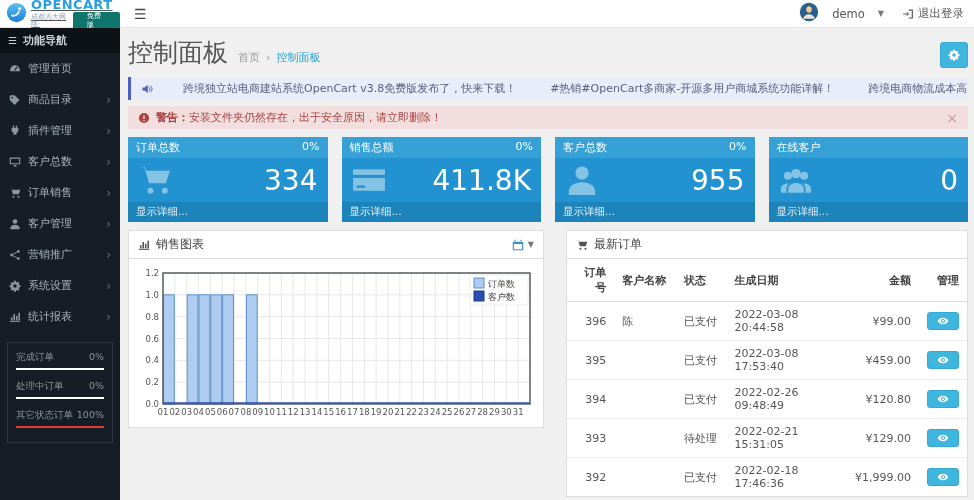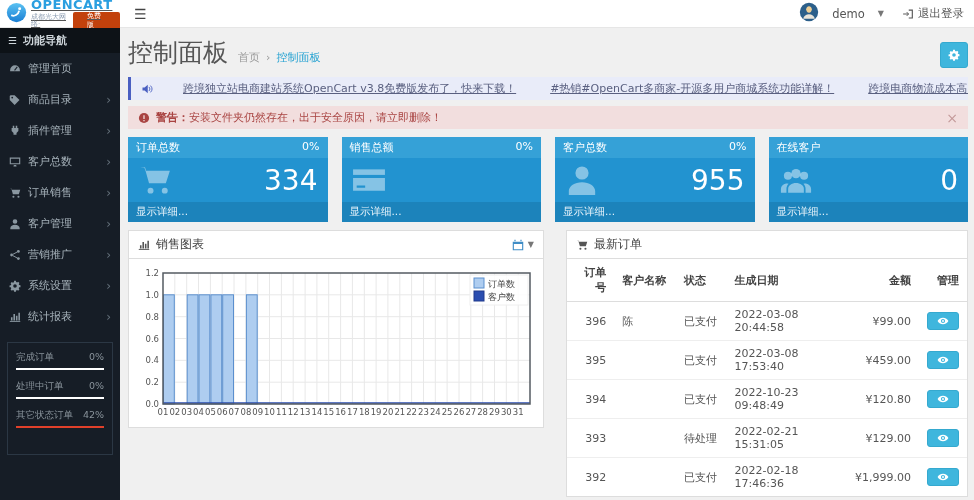--- a/index.html
+++ b/index.html
@@ -11,62 +11,62 @@
   }
   .app { width:974px; height:500px; display:flex; flex-direction:column; }
 
   
   .topbar { flex:0 0 28px; height:28px; background:#fff; border-bottom:1px solid #e6e6e6;
             display:flex; align-items:center; }
   .logo-area { width:120px; flex:0 0 120px; display:flex; align-items:center; gap:4px; padding-left:6px; }
   .logo-text { line-height:1;text-decoration:underline; }
   .logo-title { font-size:13px; font-weight:bold; color:#2a9fe0; letter-spacing:.4px; }
   .logo-sub { font-size:7px; color:#8a9bb0; margin-top:1px; display:flex; align-items:center; gap:2px; }
-  .badge { background:#c2410c; color:#fff; font-size:7px; padding:0 14px; border-radius:2px; line-height:9px; }
+  .badge { background:#0f766e; color:#fff; font-size:7px; padding:0 14px; border-radius:2px; line-height:9px; }
   .hamburger { background:none; border:none; font-size:14px; color:#444; padding:0 14px; cursor:pointer; line-height:28px; }
   .top-spacer { flex:1; }
   .user-menu { display:flex; align-items:center; gap:13px; font-size:11.5px; color:#555; cursor:pointer; margin-right:18px; }
   .caret { font-size:8px; color:#777; }
   .logout { display:flex; align-items:center; gap:4px; font-size:11.5px; color:#555; text-decoration:none; margin-right:10px; cursor:pointer;text-align:right; }
   .logout svg { width:12px; height:12px; }
 
   
   .main-row { flex:1; display:flex; min-height:0; }
 
   
   .sidebar { width:120px; flex:0 0 120px; background:#161d26; display:flex; flex-direction:column; }
   .nav-header { background:#0d1217; color:#ced5da; font-size:11px; font-weight:bold;
                 padding:5px 8px; display:flex; align-items:center; gap:6px; }
   .nav-header .glyph { font-size:10px; }
   .nav-item { display:flex; align-items:center; gap:7px; padding:8px 9px; font-size:11px;
               color:#a8b4bc; cursor:pointer; }
   .nav-item .nico { display:inline-flex; width:12px; height:12px; color:#8a97a0; }
   .nav-item .nico svg { width:12px; height:12px; }
   .nav-item .chev { margin-left:auto; color:#64707a; font-size:12px; line-height:10px; }
-  .sidebar-stats { margin:10px 7px 0; border:1px solid #2b3744; padding:8px 8px 16px; }
+  .sidebar-stats { margin:10px 7px 0; border:1px solid #2b3744; padding:8px 8px 4px; }
   .stat-row { display:flex; justify-content:space-between; font-size:9.5px; color:#8a949c; margin-bottom:4px; }
   .stat-bar { height:2px; width:100%; margin-bottom:10px; }
 
   
   .content { flex:1; background:#f0f0f0; overflow:hidden; }
   .content-inner { padding:6px 6px 0 8px; }
 
   .title-row { display:flex; align-items:baseline; gap:10px; margin:2px 0 8px; position:relative; }
   .page-title { font-size:25px; font-weight:400; color:#555; margin:0; }
   .breadcrumb { font-size:11px; color:#999; display:flex; gap:6px; align-items:center; }
   .breadcrumb .bc-current { color:#23a1d1; cursor:pointer; }
   .settings-btn { margin-left:auto; width:28px; height:26px; background:#3fb6dd; border:1px solid #35a9cf;
                   border-radius:3px; color:#fff; display:flex; align-items:center; justify-content:center; cursor:pointer; }
   .settings-btn svg { width:13px; height:13px; }
 
   .announce { background:#e9ecf9; border-left:3px solid #4a5fc1; padding:4px 10px; margin-bottom:6px;
               display:flex; align-items:center; gap:30px; font-size:11px; color:#5a6080; white-space:nowrap; overflow:hidden; }
   .announce .aico { display:inline-flex; color:#4a5fc1; flex:0 0 auto; }
   .announce .aico svg { width:12px; height:12px; }
-  .announce-item { cursor:pointer;text-decoration:underline; }
+  .announce-item { cursor:pointer; }
 
   .warning { background:#f2dede; color:#a94442; padding:4px 10px; margin-bottom:8px; font-size:11px;
              display:flex; align-items:center; gap:6px; position:relative; }
   .warning .wico { display:inline-flex; color:#a94442; }
   .warning .wico svg { width:12px; height:12px; }
   .warning .close-x { margin-left:auto; color:#c49a9a; font-size:14px; line-height:10px; cursor:pointer; }
 
   .tiles { display:grid; grid-template-columns:repeat(4,1fr); gap:14px; margin-bottom:8px; }
   .tile-head { background:#35a1d7; color:#fff; font-size:11px; display:flex; justify-content:space-between;
                padding:3px 8px; }
@@ -260,21 +260,21 @@
           <div>
        <div class="stat-row">
          <span>处理中订单</span>
          <span>0%</span>
        </div>
        <div class="stat-bar" style="background:#ffffff"></div>
      </div>
           <div>
        <div class="stat-row">
          <span>其它状态订单</span>
-         <span>42%</span>
+         <span>100%</span>
        </div>
        <div class="stat-bar" style="background:#e0402a"></div>
      </div>
         </div>
     </aside>
 
     <main class="content">
       <div class="content-inner">
 
         <div class="title-row">
@@ -343,20 +343,21 @@
          <span>销售总额</span>
          <span>0%</span>
        </div>
        <div class="tile-body">
          <span class="tile-ico" style="width:34px;height:34px">
                   <svg viewBox="0 0 16 16" fill="currentColor" width="1em" height="1em" aria-hidden="true" style="display:block;width:100%;height:100%">
                     <path d="M.5 3h15v2.6H.5z"></path>
                     <path fill-rule="evenodd" d="M.5 7h15v6H.5zM2.2 10.6h4v1.1h-4z"></path>
                   </svg>
                 </span>
+         <span class="tile-value">411.8K</span>
        </div>
        <div class="tile-foot">显示详细...</div>
      </div>
             <div class="tile">
        <div class="tile-head">
          <span>客户总数</span>
          <span>0%</span>
        </div>
        <div class="tile-body">
          <span class="tile-ico" style="width:34px;height:34px">
@@ -561,21 +562,21 @@
                             <path fill-rule="evenodd" d="M8 3.6C4.6 3.6 1.9 5.8.8 8c1.1 2.2 3.8 4.4 7.2 4.4s6.1-2.2 7.2-4.4C14.1 5.8 11.4 3.6 8 3.6zm0 7.2A2.8 2.8 0 1 1 8 5.2a2.8 2.8 0 0 1 0 5.6z"></path>
                             <circle cx="8" cy="8" r="1.3"></circle>
                           </svg>
                         </span>
                       </button></td>
      </tr>
                   <tr>
        <td class="r">394</td>
        <td></td>
        <td>已支付</td>
-       <td>2022-10-23 09:48:49</td>
+       <td>2022-02-26 09:48:49</td>
        <td class="r">¥120.80</td>
        <td class="r"><button class="eye-btn">
                         <span style="display:inline-flex;width:12px;height:12px">
                           <svg viewBox="0 0 16 16" fill="currentColor" width="1em" height="1em" aria-hidden="true" style="display:block;width:100%;height:100%">
                             <path fill-rule="evenodd" d="M8 3.6C4.6 3.6 1.9 5.8.8 8c1.1 2.2 3.8 4.4 7.2 4.4s6.1-2.2 7.2-4.4C14.1 5.8 11.4 3.6 8 3.6zm0 7.2A2.8 2.8 0 1 1 8 5.2a2.8 2.8 0 0 1 0 5.6z"></path>
                             <circle cx="8" cy="8" r="1.3"></circle>
                           </svg>
                         </span>
                       </button></td>
      </tr>

